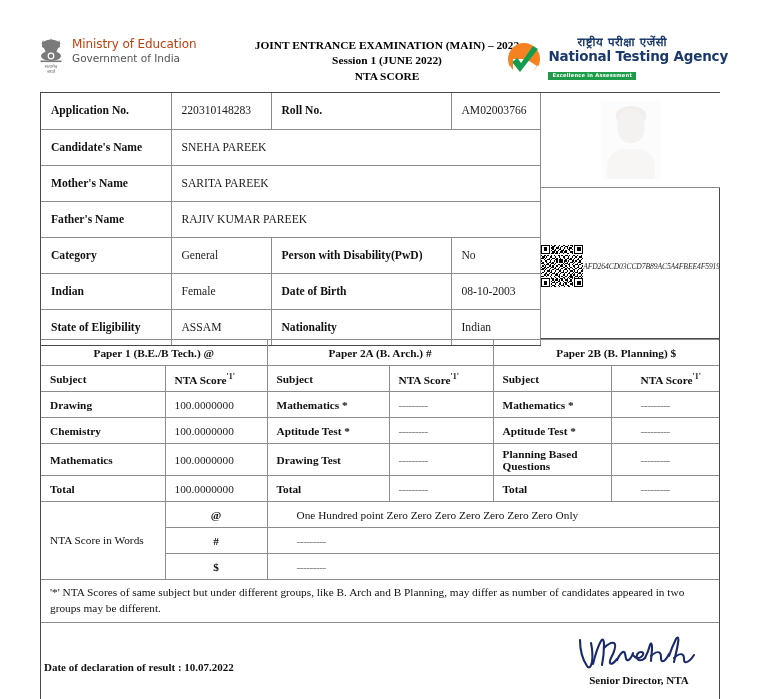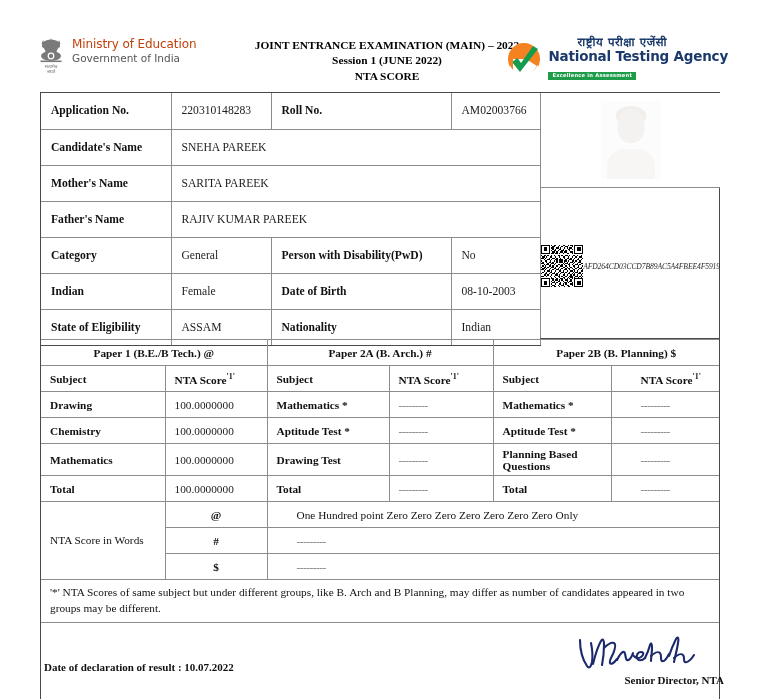--- a/index.html
+++ b/index.html
@@ -289,21 +289,20 @@
     position: absolute;
     right: 0; top: -16px;
     text-align: center;
     width: 170px;
   }
   .sign-svg { display: block; margin: 0 auto; }
   .sign-title {
     font-weight: bold;
     font-size: 11px;
     margin-top: -2px;
-    text-align: right;
   }
 </style>
 </head>
 <body>
 
 <div class="page">
 
   <div class="header">
 
     <div class="moe-block">

